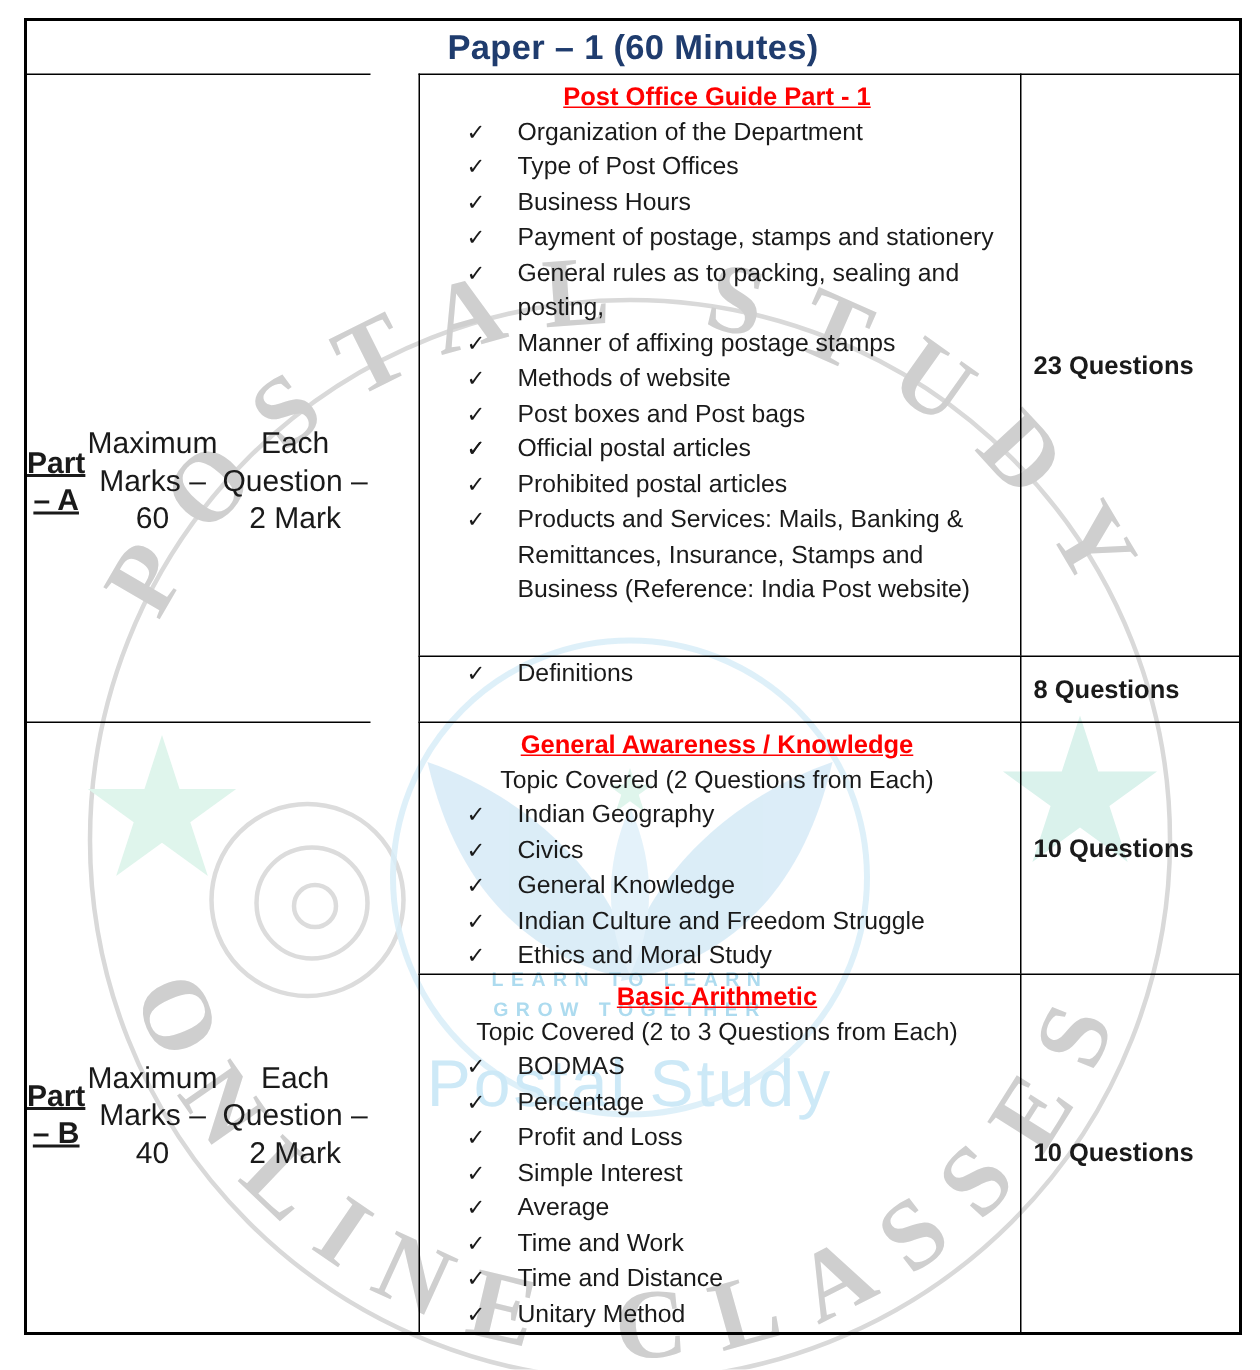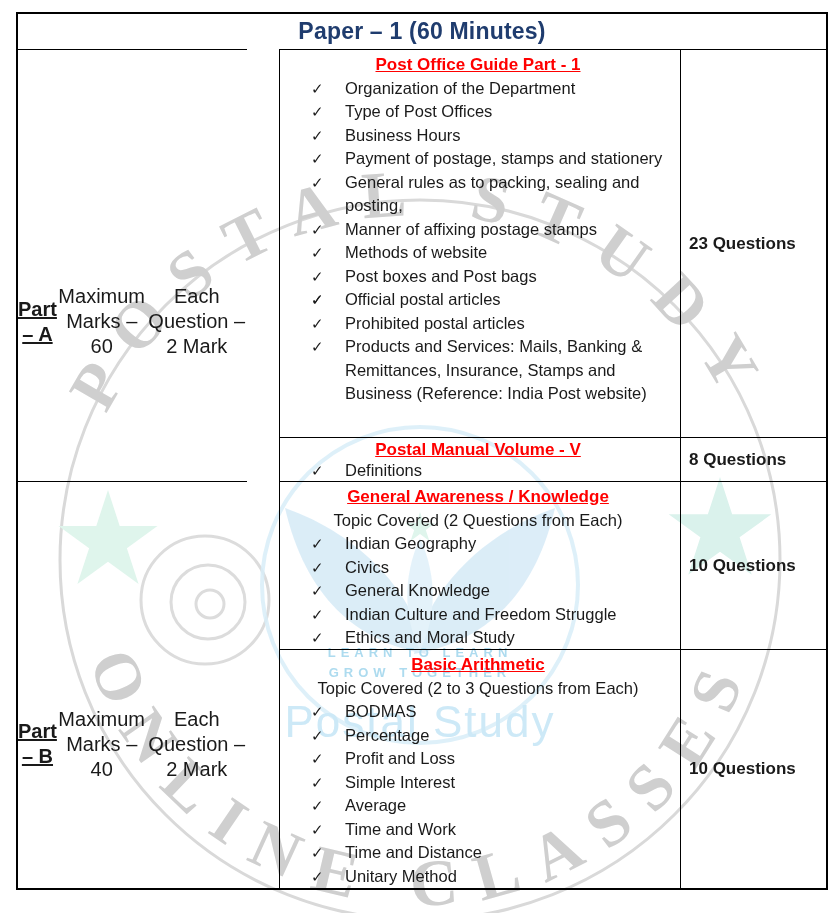--- a/index.html
+++ b/index.html
@@ -154,21 +154,20 @@
 
         <li>
           <span class="chk">✓</span>
           <span>Products and Services: Mails, Banking &amp; Remittances, Insurance, Stamps and Business (Reference: India Post website)</span>
         </li>
       </ul>
   </div>
   <div class="cell bt bl qcell">23 Questions</div>
 
   <div class="cell bt bl seccell tight">
-    <div class="sechead">Postal Manual Volume - V</div>
     <ul class="topics">
 
         <li>
           <span class="chk">✓</span>
           <span>Definitions</span>
         </li>
       </ul>
   </div>
   <div class="cell bt bl qcell">8 Questions</div>
 

